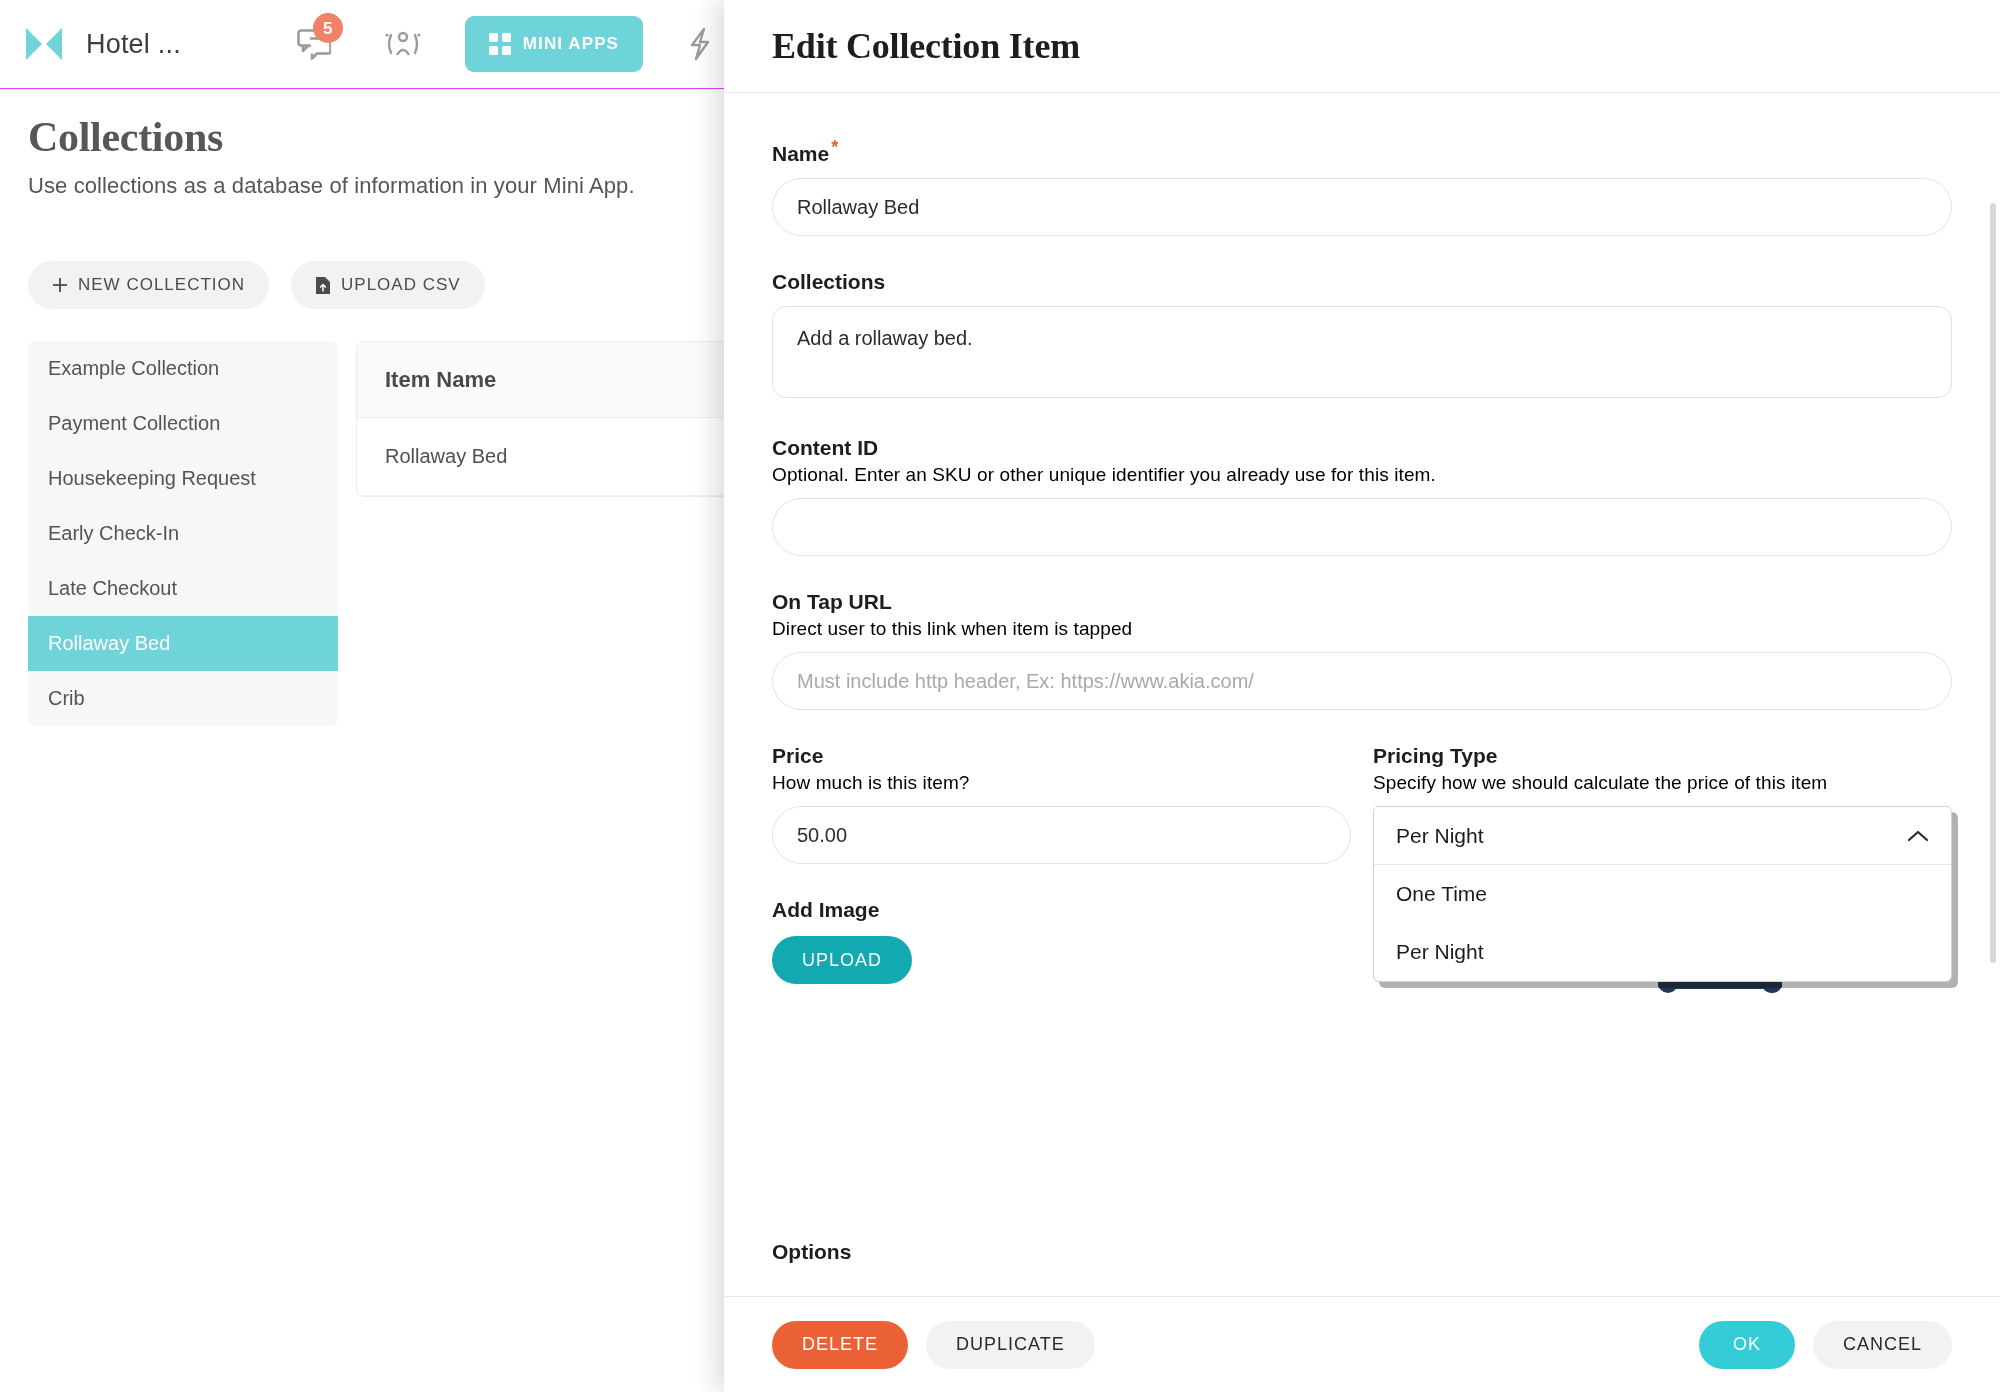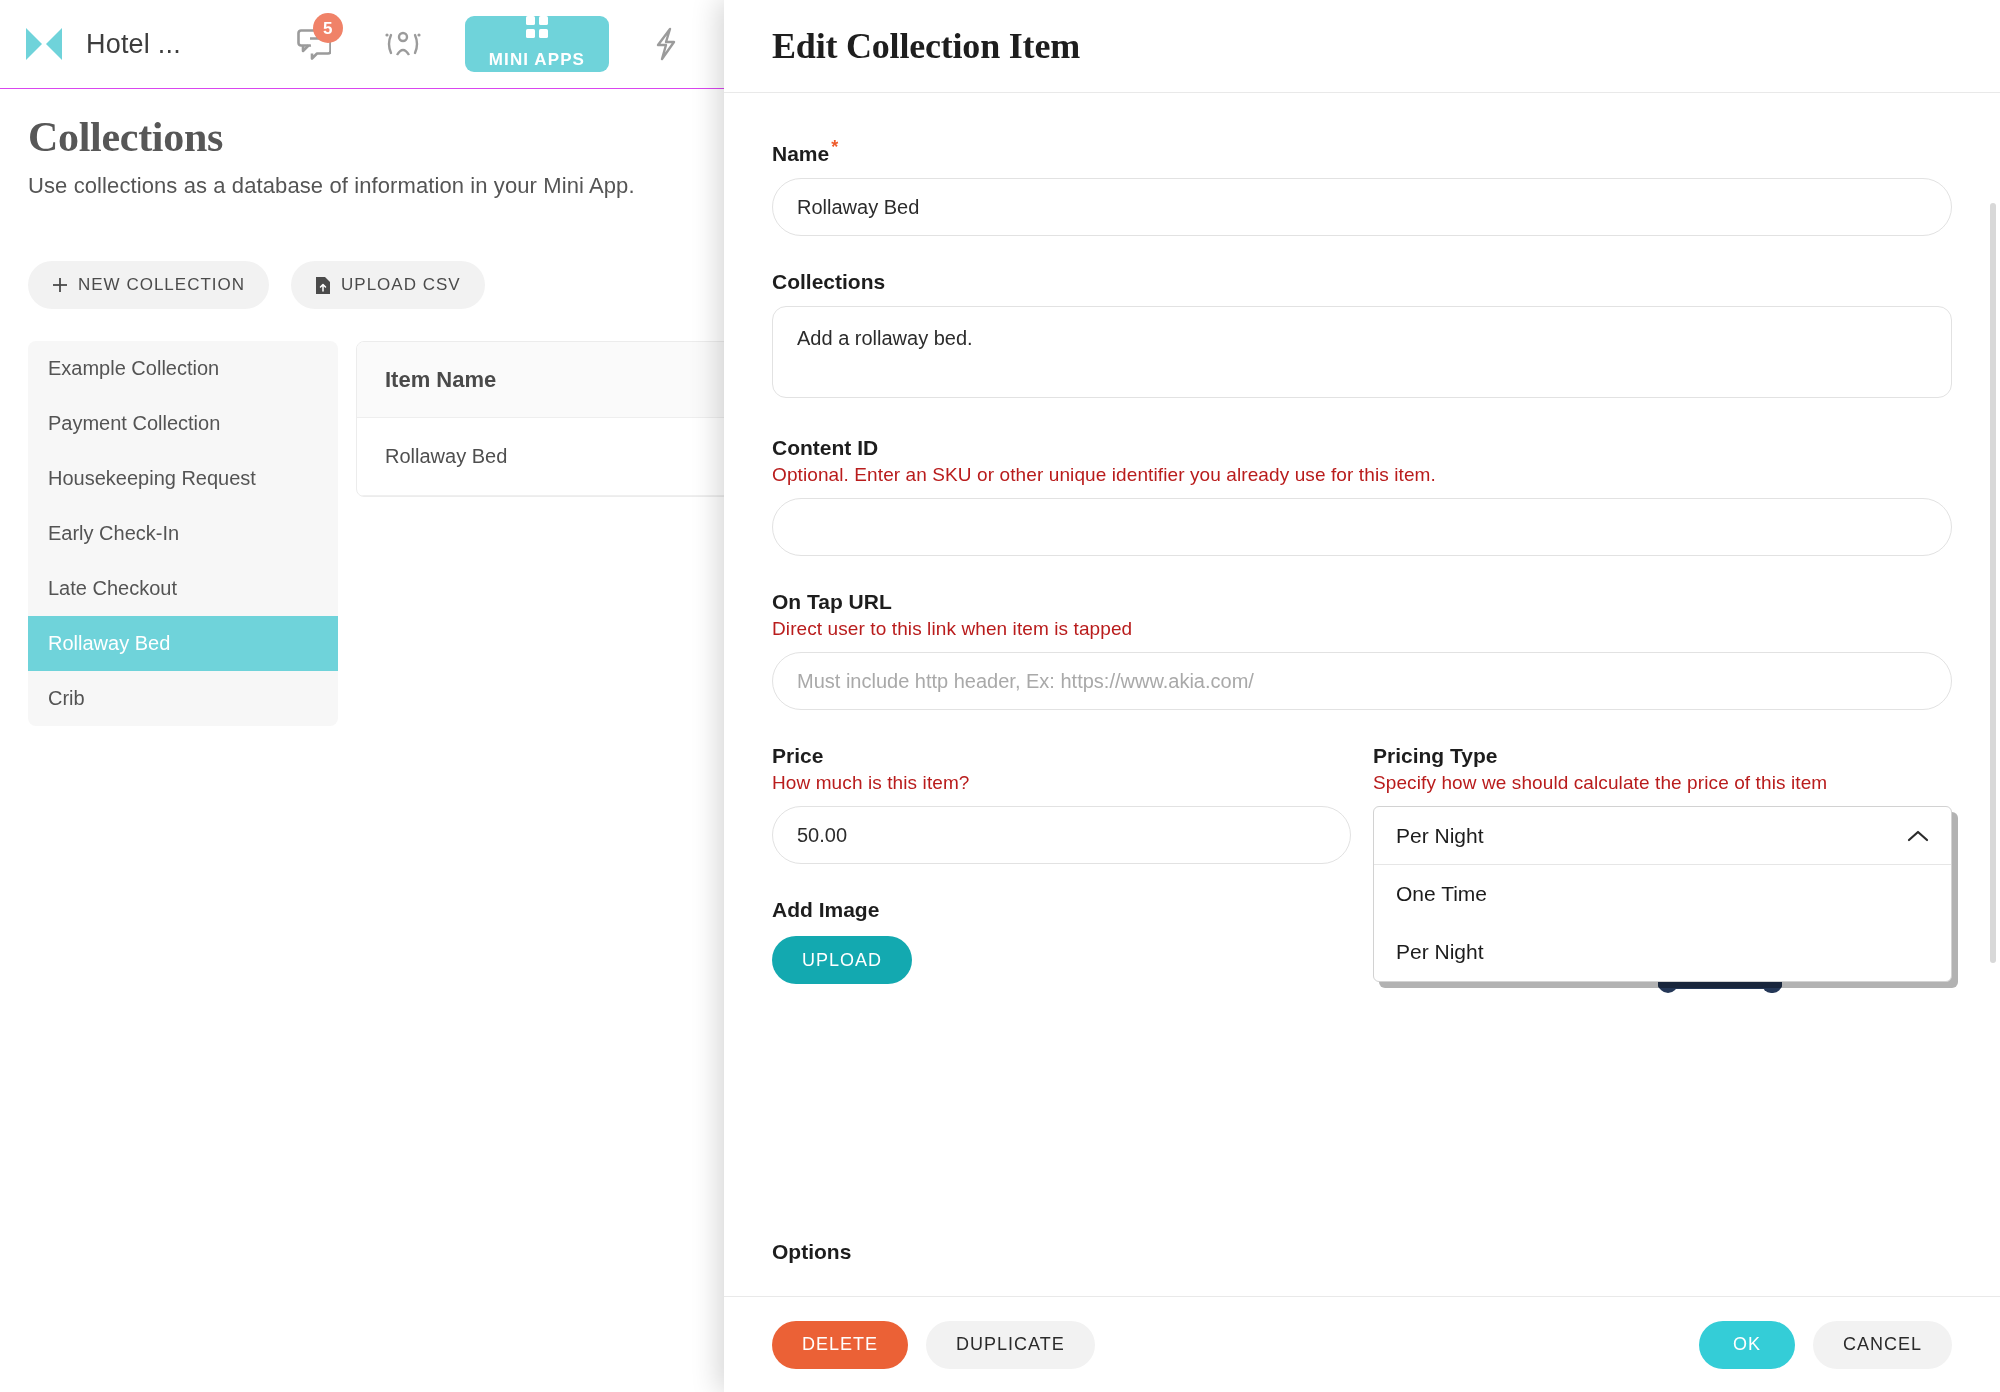--- a/index.html
+++ b/index.html
@@ -34,21 +34,20 @@
     font-size: 17px; font-weight: 600; display: flex;
     align-items: center; justify-content: center; line-height: 1;
   }
   .badge.alert { right: 10px; min-width: 30px; }
   .miniapps-btn {
     display: flex; align-items: center; gap: 12px;
     background: #6fd3da; color: #fff; border: none; border-radius: 9px;
     height: 56px; padding: 0 24px; cursor: pointer;
     font-size: 17px; font-weight: 700; letter-spacing: 1.1px;
     font-family: "Liberation Sans", sans-serif;
-    flex-direction: column;
   }
 
   
   .page { position: absolute; top: 89px; left: 0; width: 900px; bottom: 0; background: #fff; padding: 0 0 0 28px; }
   .page-title {
     font-family: "Liberation Serif", serif; font-weight: 700;
     font-size: 42px; color: #575757; margin-top: 24px; letter-spacing: -.3px;
   }
   .page-sub { font-size: 22px; color: #555; margin-top: 12px; letter-spacing: .1px; }
 
@@ -100,21 +99,21 @@
     font-family: "Liberation Serif", serif; font-weight: 700;
     font-size: 36px; color: #1e1e1e; letter-spacing: -.2px;
   }
   .modal-body {
     flex: 1 1 auto; overflow: hidden; position: relative;
     padding: 44px 48px 0 48px;
   }
   .field { margin-bottom: 34px; }
   .field-label { font-size: 21px; font-weight: 700; color: #1d1d1d; }
   .req { color: #ef5b2b; font-size: 18px; vertical-align: super; margin-left: 2px; }
-  .field-help { font-size: 19px; color: #b91c1c; margin-top: 4px; letter-spacing: .1px; }
+  .field-help { font-size: 19px; color: #000000; margin-top: 4px; letter-spacing: .1px; }
   .input {
     width: 100%; height: 58px; margin-top: 12px;
     border: 1px solid #e2e2e2; border-radius: 29px;
     padding: 0 24px; font-size: 20px; color: #2c2c2c; background: #fff;
     font-family: "Liberation Sans", sans-serif; outline: none;
   }
   .input::placeholder { color: #a9a9a9; }
   .textarea {
     width: 100%; height: 92px; margin-top: 12px;
     border: 1px solid #e2e2e2; border-radius: 14px;

